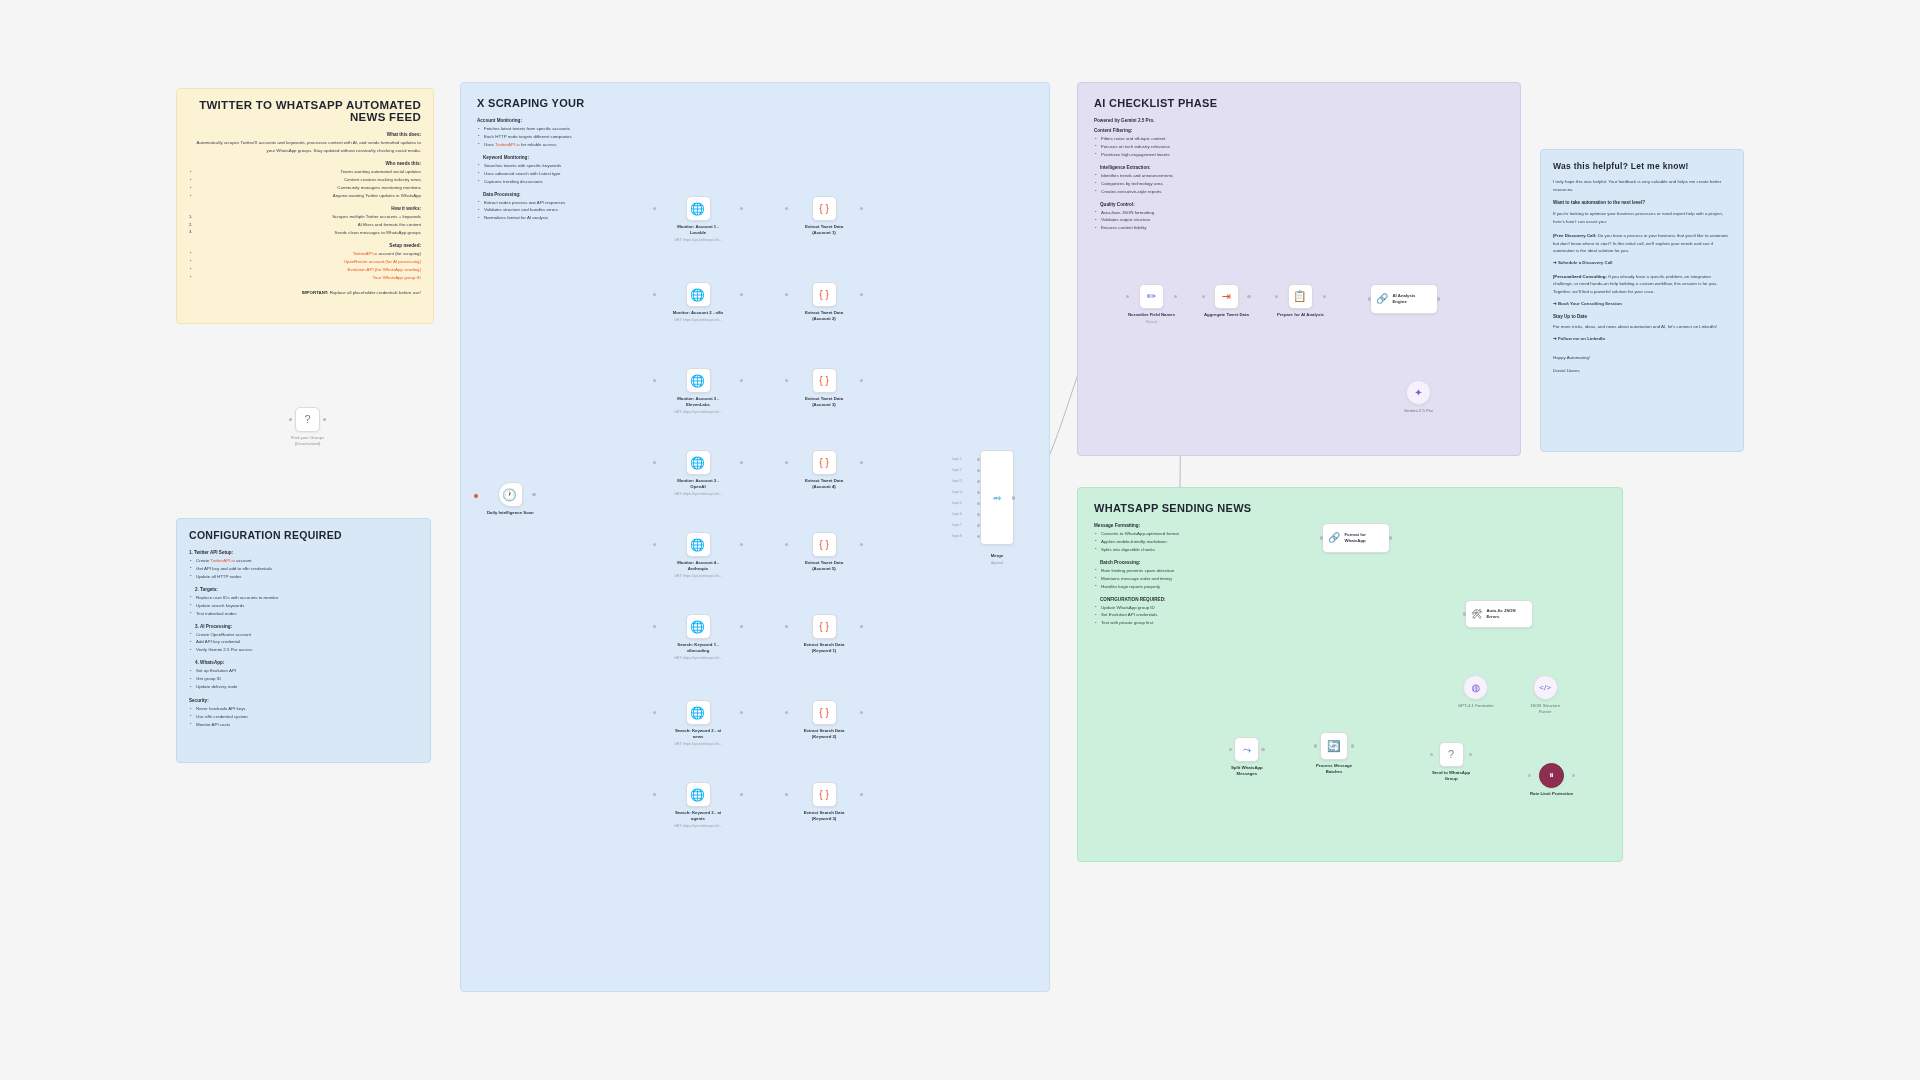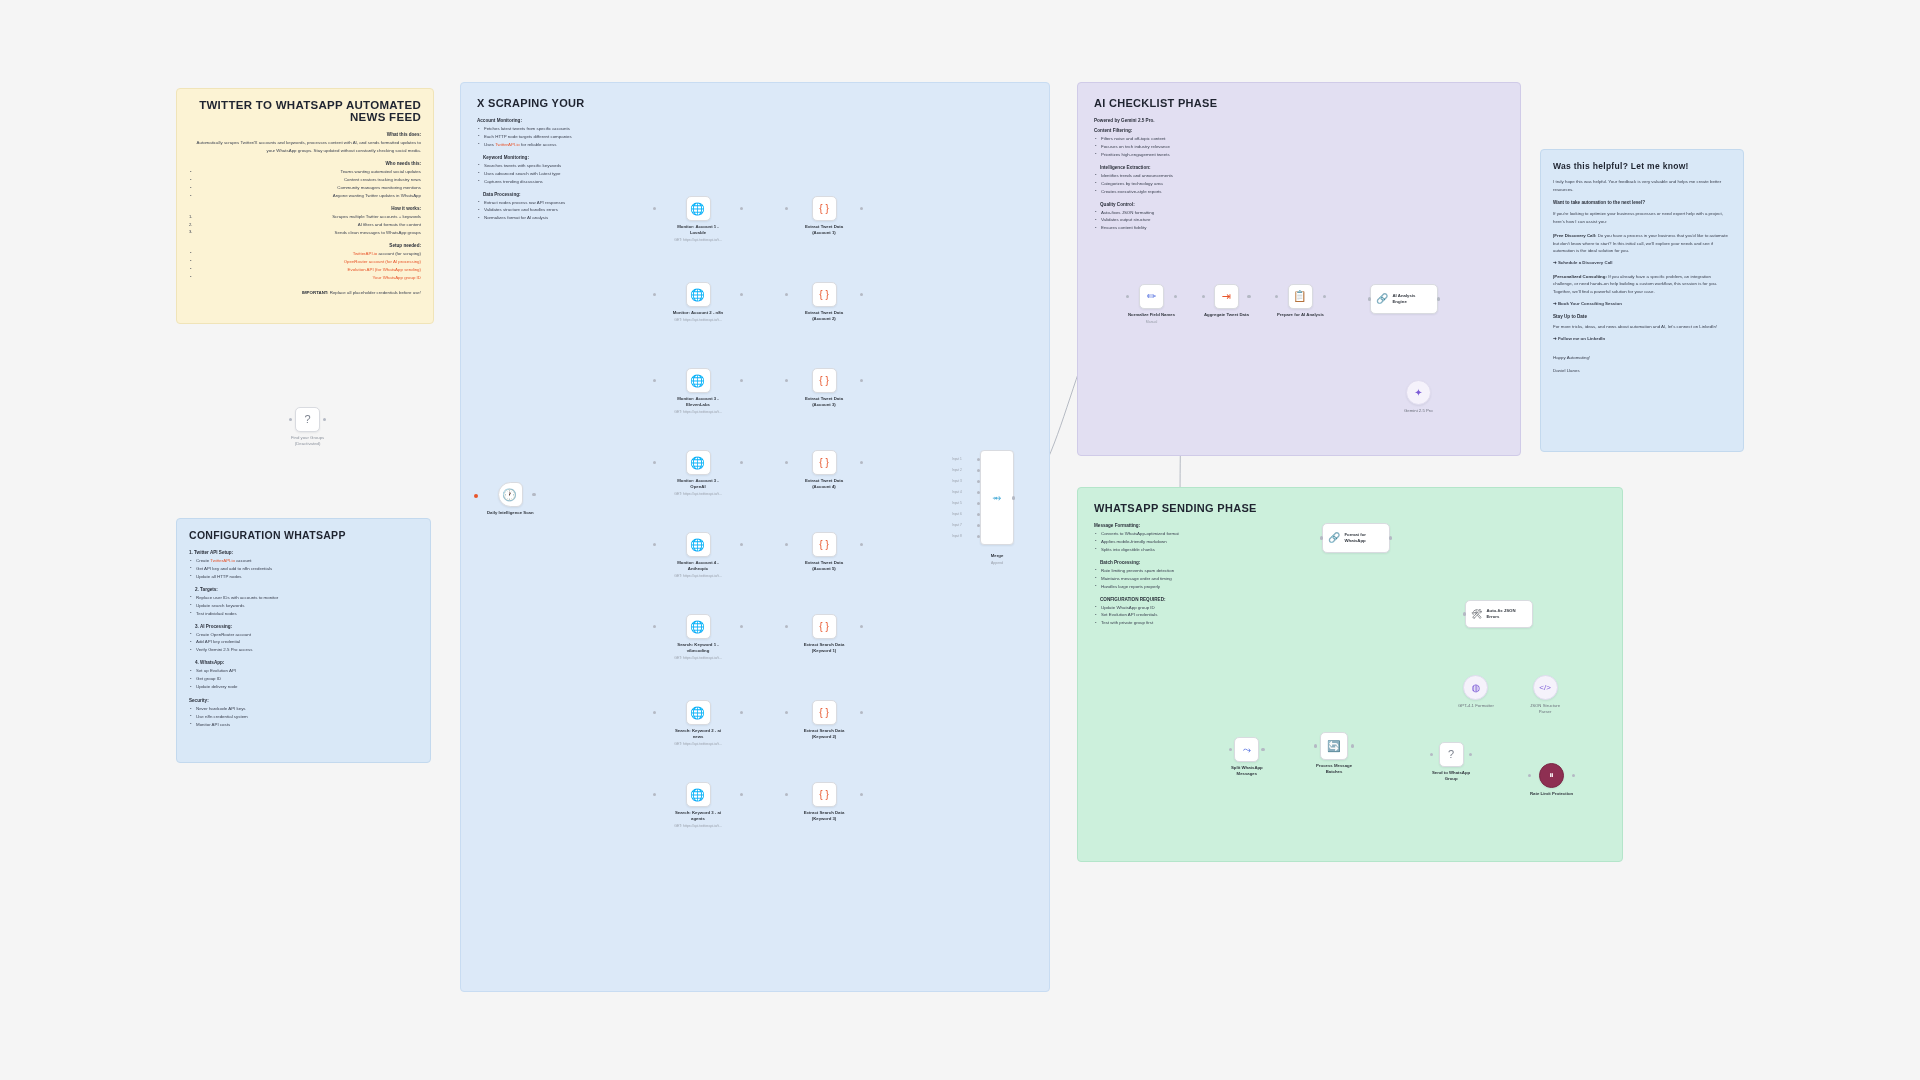--- a/index.html
+++ b/index.html
@@ -141,21 +141,21 @@
       <li><span class="lnk">Evolution API (for WhatsApp sending)</span></li>
       <li><span class="lnk">Your WhatsApp group ID</span></li>
     </ul>
     <div class="para" style="margin-top:7px">
       <span class="bold">IMPORTANT:</span><span> Replace all placeholder credentials before use!</span>
     </div>
   </div>
 
 
   <div class="note note-blue" style="left:176px; top:518px; width:255px; height:245px;">
-    <h2 style="font-size:10.5px">CONFIGURATION WHATSAPP</h2>
+    <h2 style="font-size:10.5px">CONFIGURATION REQUIRED</h2>
     <div class="sec">1. Twitter API Setup:</div>
     <ul>
       <li>Create <span class="lnk">TwitterAPI.io</span> account</li>
       <li>Get API key and add to n8n credentials</li>
       <li>Update all HTTP nodes</li>
     </ul>
     <div class="sec indent" style="margin-top:6px">2. Targets:</div>
     <ul>
       <li>Replace user IDs with accounts to monitor</li>
       <li>Update search keywords</li>
@@ -224,21 +224,21 @@
       <div class="sec indent" style="margin-top:6px">Quality Control:</div>
       <ul>
         <li>Auto-fixes JSON formatting</li>
         <li>Validates output structure</li>
         <li>Ensures content fidelity</li>
       </ul>
     </div>
   </div>
 
   <div class="note note-green" style="left:1077px; top:487px; width:546px; height:375px; padding:14px 16px;">
-    <h2 style="font-size:11px">WHATSAPP SENDING PHASE</h2>
+    <h2 style="font-size:11px">WHATSAPP SENDING NEWS</h2>
     <div style="width:165px">
       <div class="sec">Message Formatting:</div>
       <ul>
         <li>Converts to WhatsApp-optimized format</li>
         <li>Applies mobile-friendly markdown</li>
         <li>Splits into digestible chunks</li>
       </ul>
       <div class="sec indent" style="margin-top:6px">Batch Processing:</div>
       <ul>
         <li>Rate limiting prevents spam detection</li>

